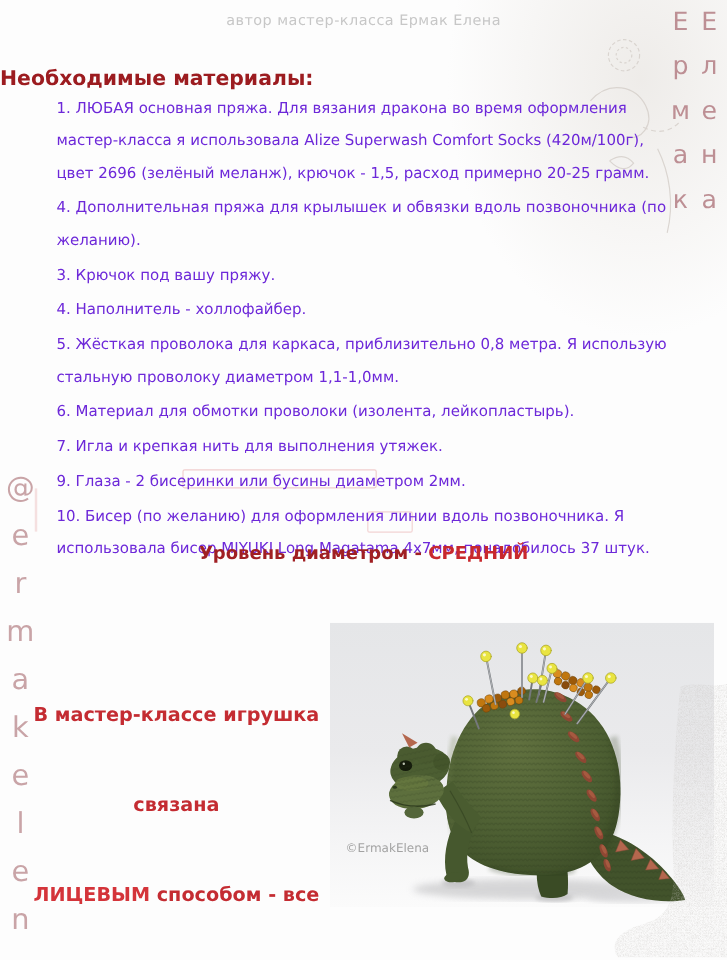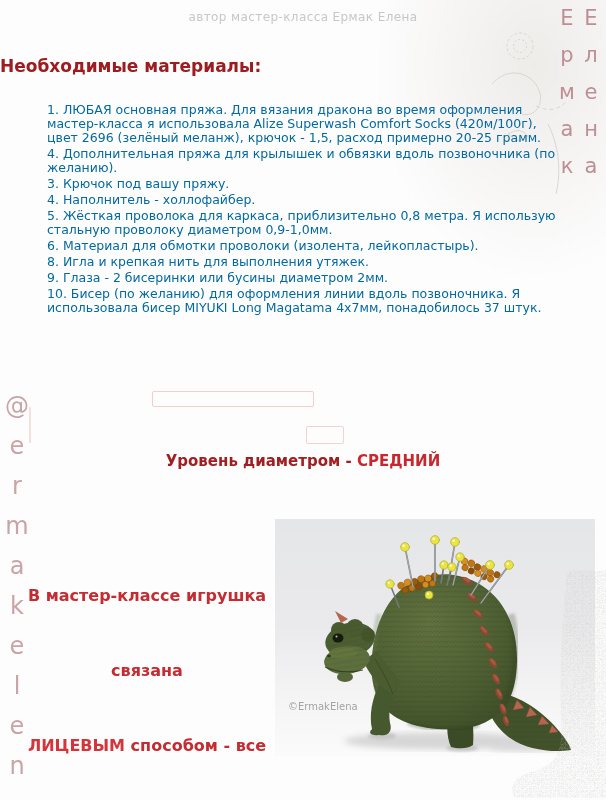--- a/index.html
+++ b/index.html
@@ -15,22 +15,22 @@
   }
   .header{
     position:absolute;top:10px;left:0;width:100%;text-align:center;
     font-size:12px;color:#c7c7c7;letter-spacing:0.4px;
   }
   .title{
     position:absolute;top:56px;left:0;width:100%;text-align:left;
     font-size:17px;font-weight:bold;color:#9c1c20;
   }
   .materials{
-    position:absolute;top:103px;left:47px;width:521px;
-    font-size:12.5px;line-height:14px;color:#0369a1;
+    position:absolute;top:76px;left:47px;width:521px;
+    font-size:12.5px;line-height:27px;color:#6d28d9;
   }
   .materials p{margin:0 0 2px 0;}
   .difficulty{
     position:absolute;top:452px;left:0;width:100%;text-align:center;
     font-size:15px;font-weight:bold;color:#a01f23;white-space:pre-wrap;
   }
   .difficulty .lvl{color:#c8282d;}
   .note{
     position:absolute;top:533px;left:22px;width:250px;text-align:center;
     font-size:16px;line-height:25px;font-weight:bold;color:#c42c32;white-space:pre-wrap;
@@ -84,23 +84,23 @@
   <div class="vert-right">Елена Ермак</div>
   <div class="vert-left">@ermakelena</div>
 
   <div class="title">Необходимые материалы:</div>
 
   <div class="materials">
     <p>1. ЛЮБАЯ основная пряжа. Для вязания дракона во время оформления мастер-класса я использовала Alize Superwash Comfort Socks (420м/100г), цвет 2696 (зелёный меланж), крючок - 1,5, расход примерно 20-25 грамм.</p>
     <p>4. Дополнительная пряжа для крылышек и обвязки вдоль позвоночника (по желанию).</p>
     <p>3. Крючок под вашу пряжу.</p>
     <p>4. Наполнитель - холлофайбер.</p>
-    <p>5. Жёсткая проволока для каркаса, приблизительно 0,8 метра. Я использую стальную проволоку диаметром 0,9-1,0мм.</p>
+    <p>5. Жёсткая проволока для каркаса, приблизительно 0,8 метра. Я использую стальную проволоку диаметром 1,1-1,0мм.</p>
     <p>6. Материал для обмотки проволоки (изолента, лейкопластырь).</p>
-    <p>8. Игла и крепкая нить для выполнения утяжек.</p>
+    <p>7. Игла и крепкая нить для выполнения утяжек.</p>
     <p>9. Глаза - 2 бисеринки или бусины диаметром 2мм.</p>
     <p>10. Бисер (по желанию) для оформления линии вдоль позвоночника. Я использовала бисер MIYUKI Long Magatama 4х7мм, понадобилось 37 штук.</p>
   </div>
 
   <div class="difficulty"><span>Уровень диаметром - </span><span class="lvl">СРЕДНИЙ</span></div>
 
   <div class="note">
     <div>В мастер-классе игрушка</div>
     <div>связана</div>
     <div><span class="hl">ЛИЦЕВЫМ</span><span> способом - все</span></div>

